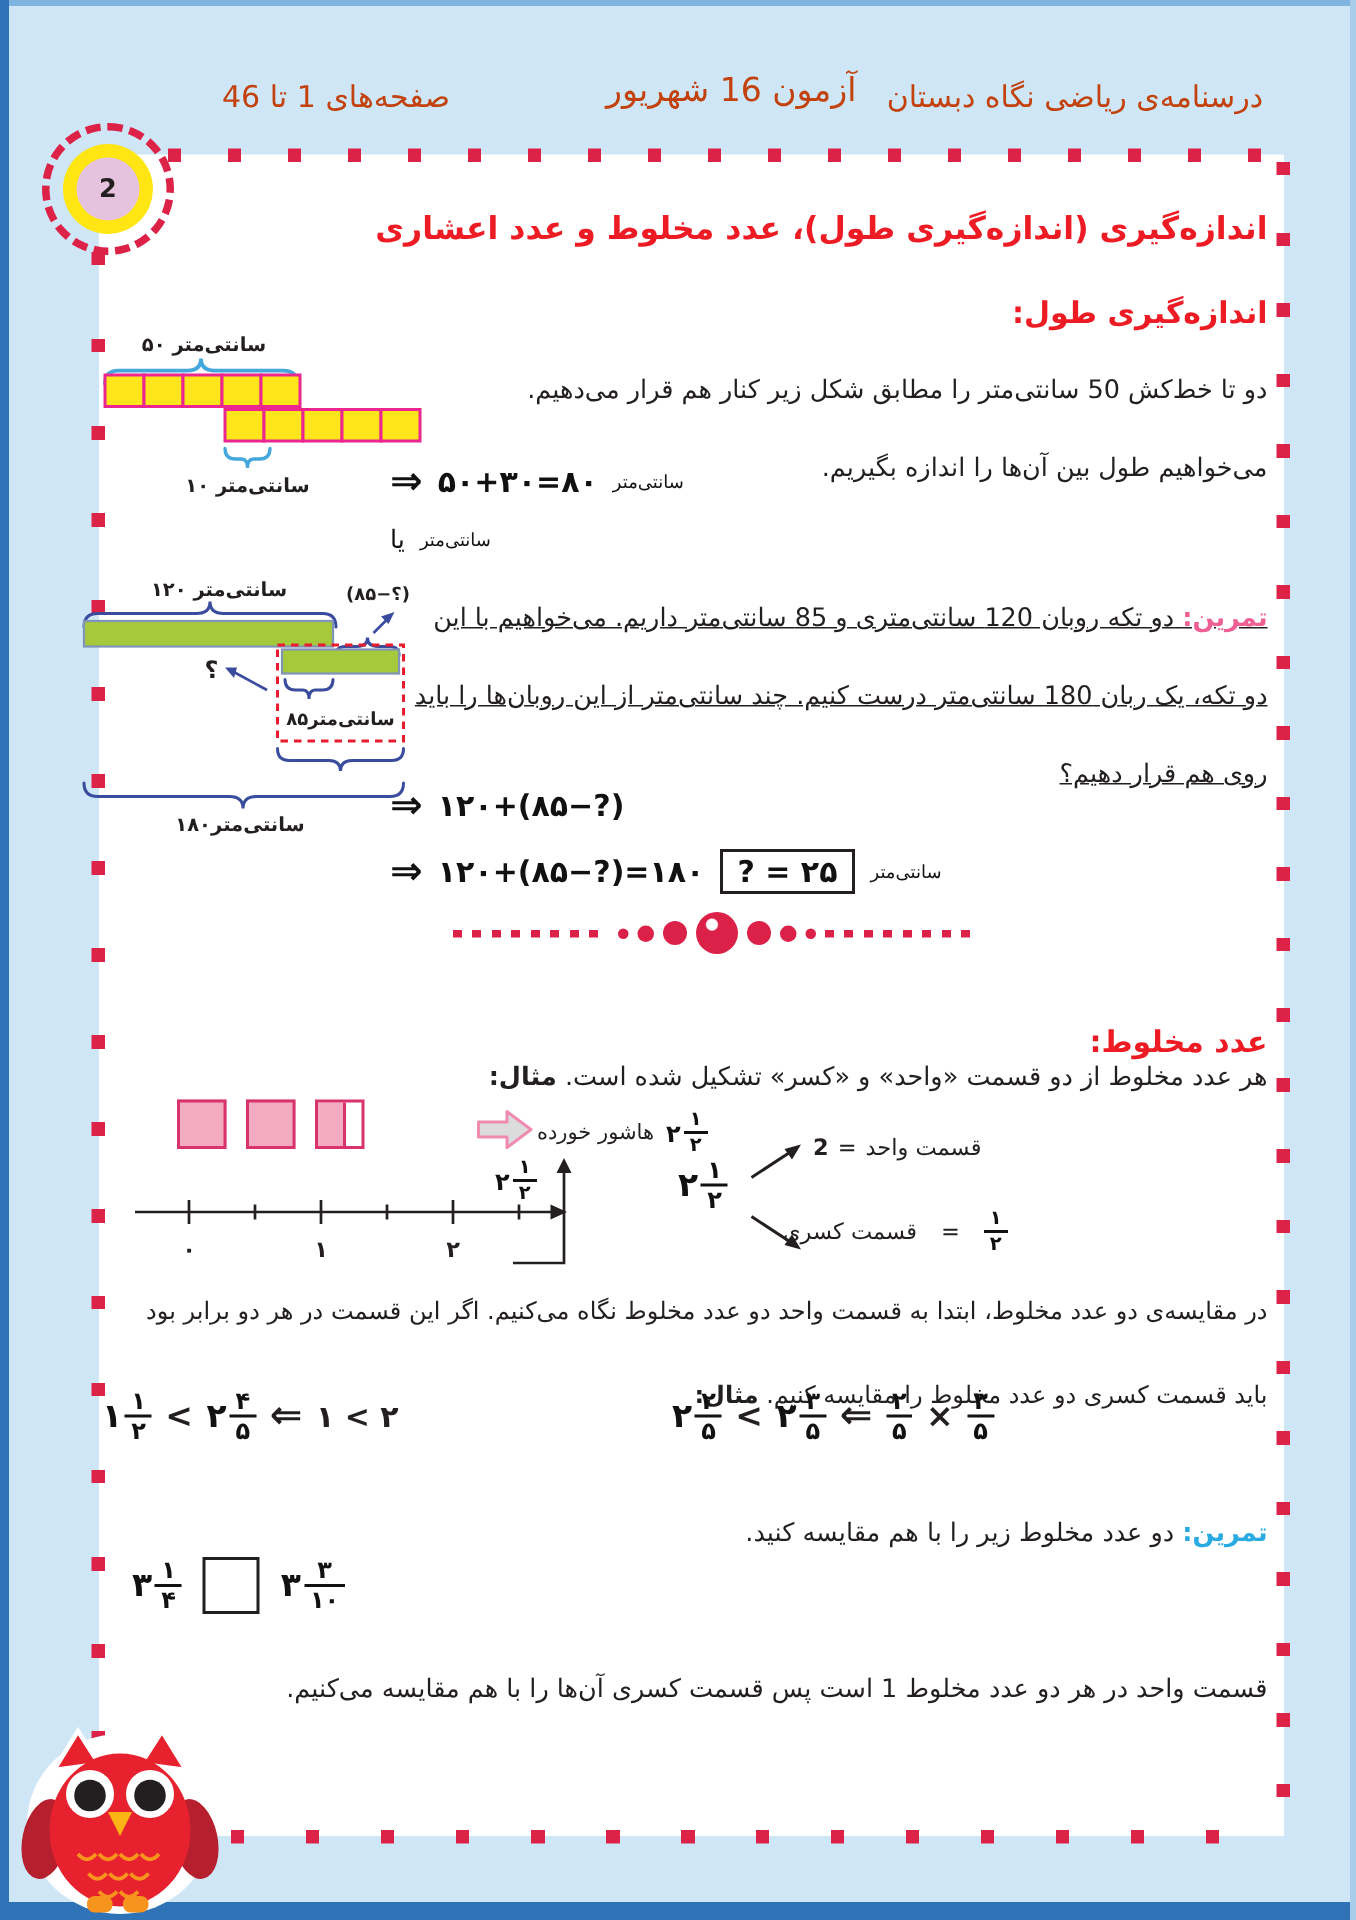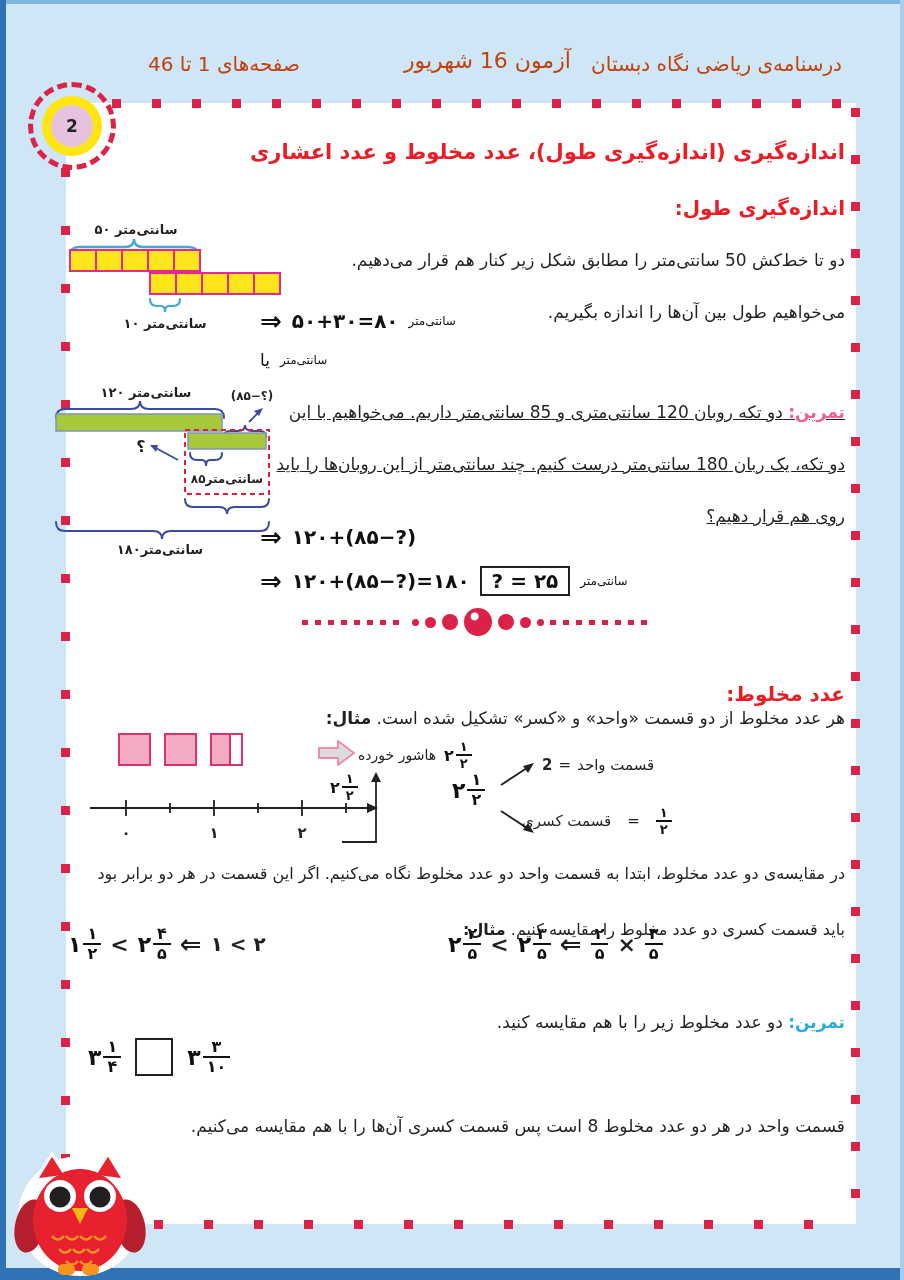--- a/index.html
+++ b/index.html
@@ -341,21 +341,21 @@
     <span class="task-box"></span>
     <span class="mixed">
         <span class="whole">۳</span>
         <span class="frac">
           <span class="num">۳</span>
           <span class="den">۱۰</span>
         </span>
       </span>
   </div>
 
-  <div class="abs rtl body-text" style="right:59px;top:1100px;">قسمت واحد در هر دو عدد مخلوط 8 است پس قسمت کسری آن‌ها را با هم مقایسه می‌کنیم.</div>
+  <div class="abs rtl body-text" style="right:59px;top:1100px;">قسمت واحد در هر دو عدد مخلوط 1 است پس قسمت کسری آن‌ها را با هم مقایسه می‌کنیم.</div>
 
   <svg class="abs" style="left:8px;top:1150px;z-index:6;" width="150" height="128" viewBox="0 0 150 128">
     <ellipse cx="72" cy="66" rx="62" ry="60" fill="#ffffff"></ellipse>
     <polygon points="28,30 44,4 58,26" fill="#e8212e" stroke="#ffffff" stroke-width="3"></polygon>
     <polygon points="116,30 100,4 86,26" fill="#e8212e" stroke="#ffffff" stroke-width="3"></polygon>
     <ellipse cx="22" cy="76" rx="15" ry="27" fill="#b51f2e" transform="rotate(12 22 76)"></ellipse>
     <ellipse cx="122" cy="76" rx="15" ry="27" fill="#b51f2e" transform="rotate(-12 122 76)"></ellipse>
     <ellipse cx="72" cy="70" rx="47" ry="51" fill="#e8212e"></ellipse>
     <circle cx="52" cy="46" r="16" fill="#ffffff"></circle>
     <circle cx="92" cy="46" r="16" fill="#ffffff"></circle>

